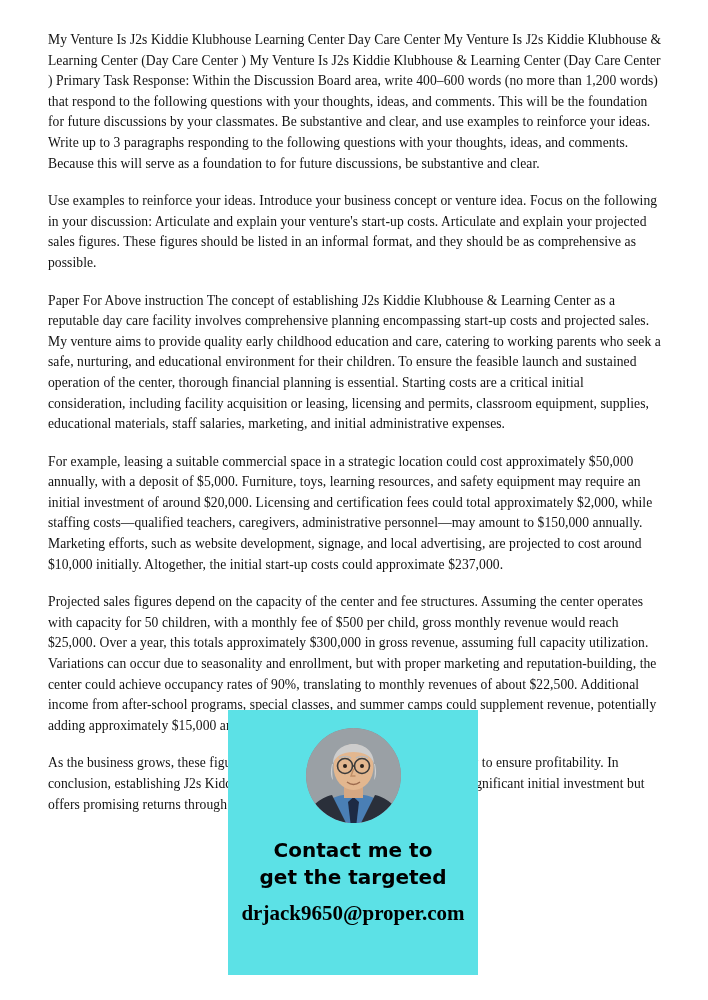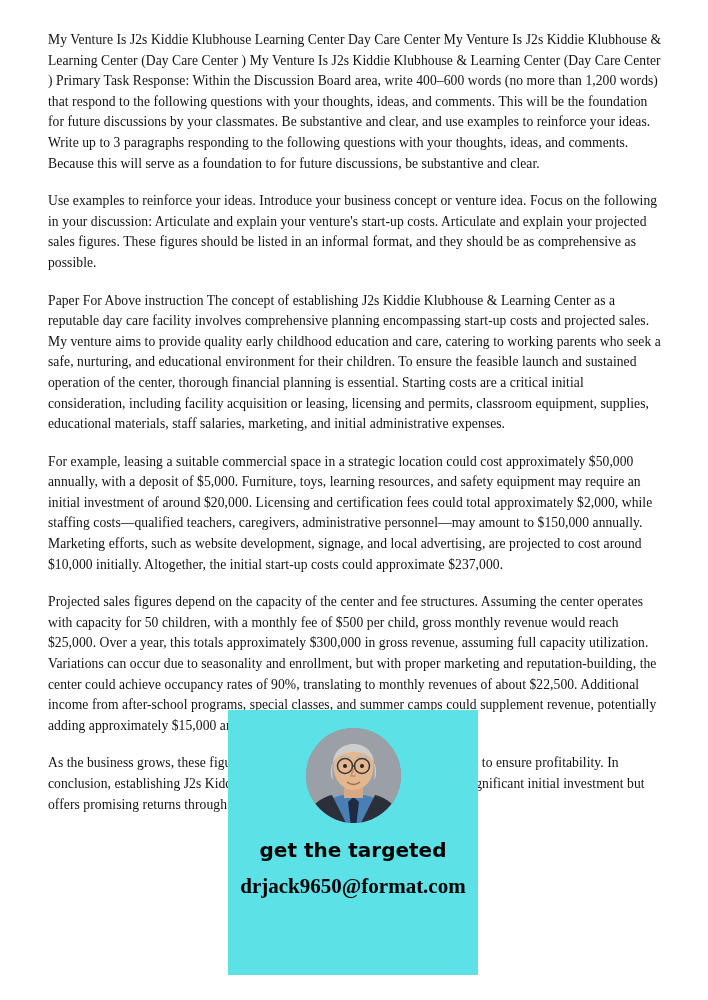--- a/index.html
+++ b/index.html
@@ -136,18 +136,19 @@
 
           <path d="M33 30 C36 28 42 28 45 30" stroke="#b9b9b9" stroke-width="1.6" fill="none"></path>
           <path d="M50 30 C53 28 59 28 62 30" stroke="#b9b9b9" stroke-width="1.6" fill="none"></path>
 
           <path d="M47.5 41 L45 48 L49.5 48" stroke="#c08f67" stroke-width="1.4" fill="none"></path>
           <path d="M41 54 C45 57 50 57 54 54" stroke="#9c6a4d" stroke-width="1.5" fill="none"></path>
         </g>
       </svg>
     </div>
     <div class="contact-text">
+      <div>Contact me to</div>
       <div>get the targeted</div>
     </div>
-    <div class="contact-email">drjack9650@format.com</div>
+    <div class="contact-email">drjack9650@proper.com</div>
   </div>
 
 </div>
 
 </body></html>

